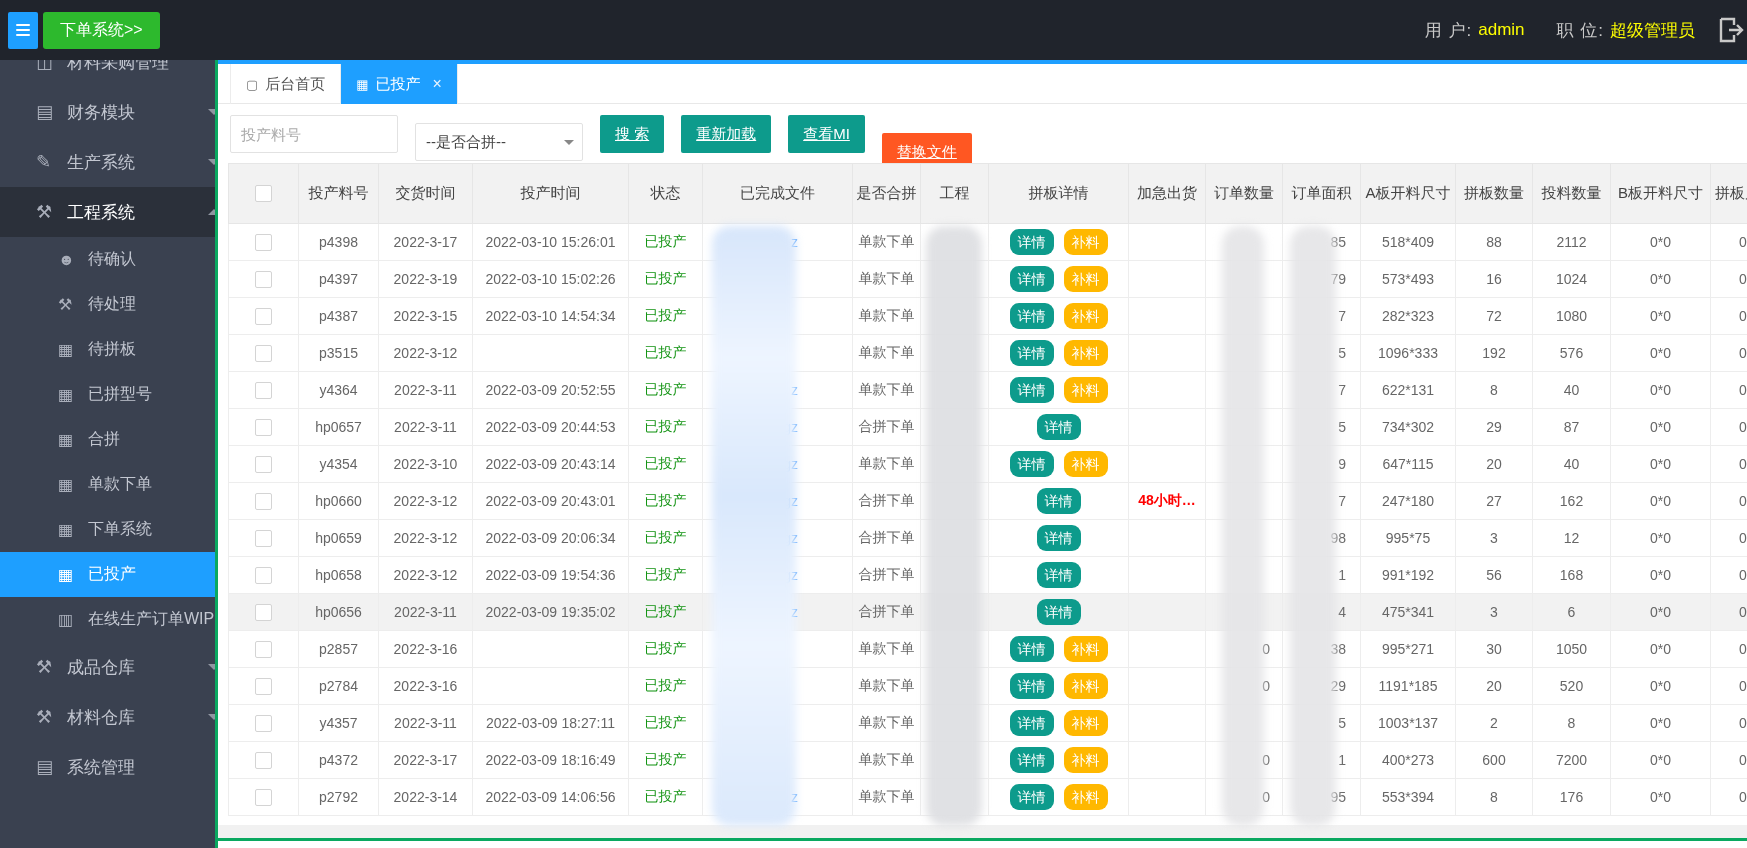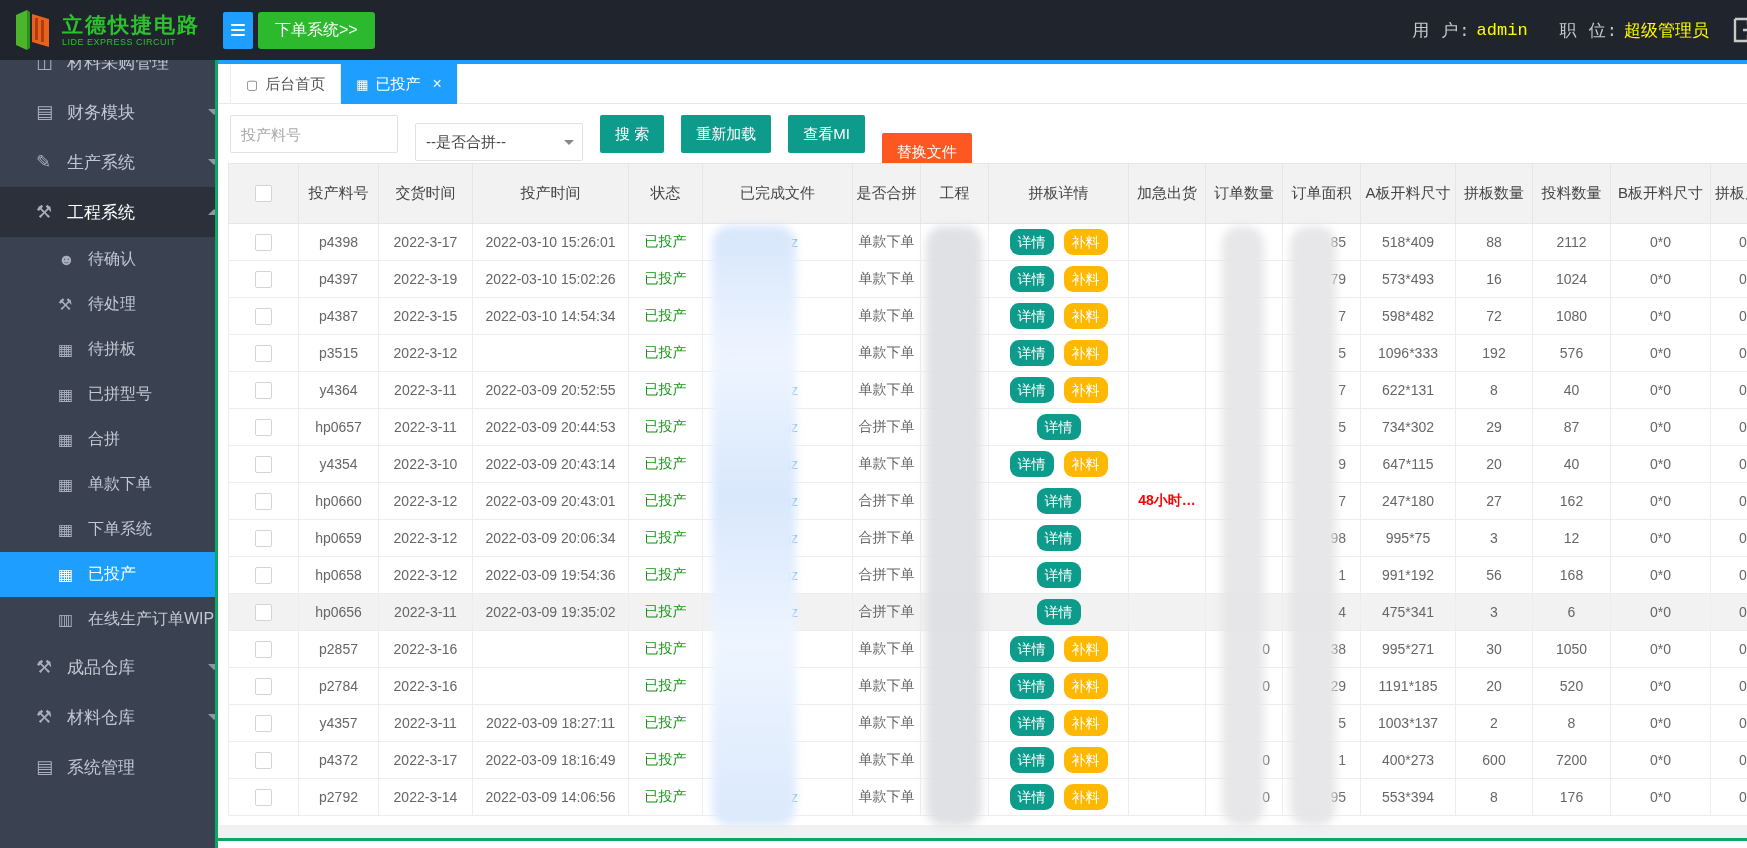--- a/index.html
+++ b/index.html
@@ -21,21 +21,21 @@
     width:30px; height:37px; background:#1E9FFF; border-radius:2px; margin-left:8px;
     display:flex; flex-direction:column; justify-content:center; gap:3px; align-items:center; cursor:pointer;
   }
   .hamburger i { display:block; width:14px; height:2px; background:#fff; border-radius:1px; }
   .order-btn {
     margin-left:5px; background:#2db92d; color:#fff; font-size:16px;
     padding:8px 17px; border-radius:3px; cursor:pointer; white-space:nowrap;
   }
   .header-right {
     margin-left:auto; display:flex; align-items:center; font-size:17px;
-    color:#c9c9c9; letter-spacing:1px; padding-right:2px;font-family:Liberation Mono, monospace;
+    color:#c9c9c9; letter-spacing:1px; padding-right:16px;
   }
   .header-right .yv { color:#fdfd00; margin:0 6px 0 6px; letter-spacing:0; }
   .gap28 { width:26px; }
   .logout-ico { margin-left:16px; margin-right:-14px; flex:none; }
   
   .sidebar {
     position:absolute; left:0; top:0; width:215px; height:848px;
     background:#3a4150; z-index:10; padding-top:37px; overflow:hidden;
   }
   .sb-item {
@@ -82,20 +82,21 @@
     position:relative; cursor:pointer; background:#fff;margin-top:16px;
   }
   .f-select .s-caret {
     position:absolute; right:8px; top:16px; width:0; height:0;
     border:5px solid transparent; border-top-color:#888;
   }
   .f-btn {
     height:38px; padding:0 15px; border:none; border-radius:2px; color:#fff;
     font-size:15px; cursor:pointer; white-space:nowrap;
     font-family:"Liberation Sans","DejaVu Sans",sans-serif;
+    text-decoration:underline;
   }
   .f-btn.teal { background:#0d9b8c; }
   .f-btn.orange { background:#ff5722;margin-top:36px; }
   
   .tbl-wrap { position:relative; }
   table.tbl {
     margin:10px 0 0 10px; border-collapse:collapse; table-layout:fixed;
     width:1562px; font-size:14px; color:#666;
   }
   .tbl th {
@@ -130,33 +131,20 @@
   .censor.gray { background:rgba(222,223,226,0.93); }
   .censor.lightgray { background:rgba(228,228,231,0.9); }
   
   .bottom-gray  { position:absolute; left:0; right:0; top:765px; height:13px; background:#f1f1f1; }
   .bottom-green { position:absolute; left:0; right:0; top:778px; height:3px; background:#0aa860; }
 </style>
 </head>
 <body>
 
 <div class="header">
-  <div class="logo-area">
-    <svg class="logo-mark" viewBox="0 0 40 42">
-      <polygon points="3,6 14,1 14,41 3,36" fill="#4cb52c"></polygon>
-      <polygon points="14,1 17,3 17,39 14,41" fill="#2e8f1d"></polygon>
-      <polygon points="19,5 36,10 36,38 19,33" fill="#e8611f"></polygon>
-      <rect x="22" y="9" width="3" height="22" fill="#b23c10"></rect>
-      <rect x="28" y="11" width="3" height="22" fill="#b23c10"></rect>
-    </svg>
-    <div>
-      <div class="logo-cn">立德快捷电路</div>
-      <div class="logo-en">LIDE EXPRESS CIRCUIT</div>
-    </div>
-  </div>
   <div class="hamburger">
       <i></i>
       <i></i>
       <i></i>
     </div>
   <div class="order-btn">下单系统&gt;&gt;</div>
   <div class="header-right">
     <span>用 户:</span>
     <span class="yv">admin</span>
     <span class="gap28"></span>
@@ -387,21 +375,21 @@
             <td>单款下单</td>
             <td></td>
             <td><span class="btn-mini teal">详情</span><span class="btn-mini amber">补料</span></td>
             <td><span class="urgent-red"></span></td>
             <td>
               <span class="qty-tail"></span>
             </td>
             <td>
               <span class="area-tail">7</span>
             </td>
-            <td>598*482</td>
+            <td>282*323</td>
             <td>72</td>
             <td>1080</td>
             <td>0*0</td>
             <td>
               <span class="cell-last">0</span>
             </td>
           </tr>
           <tr>
             <td>
               <div class="cbx"></div>

